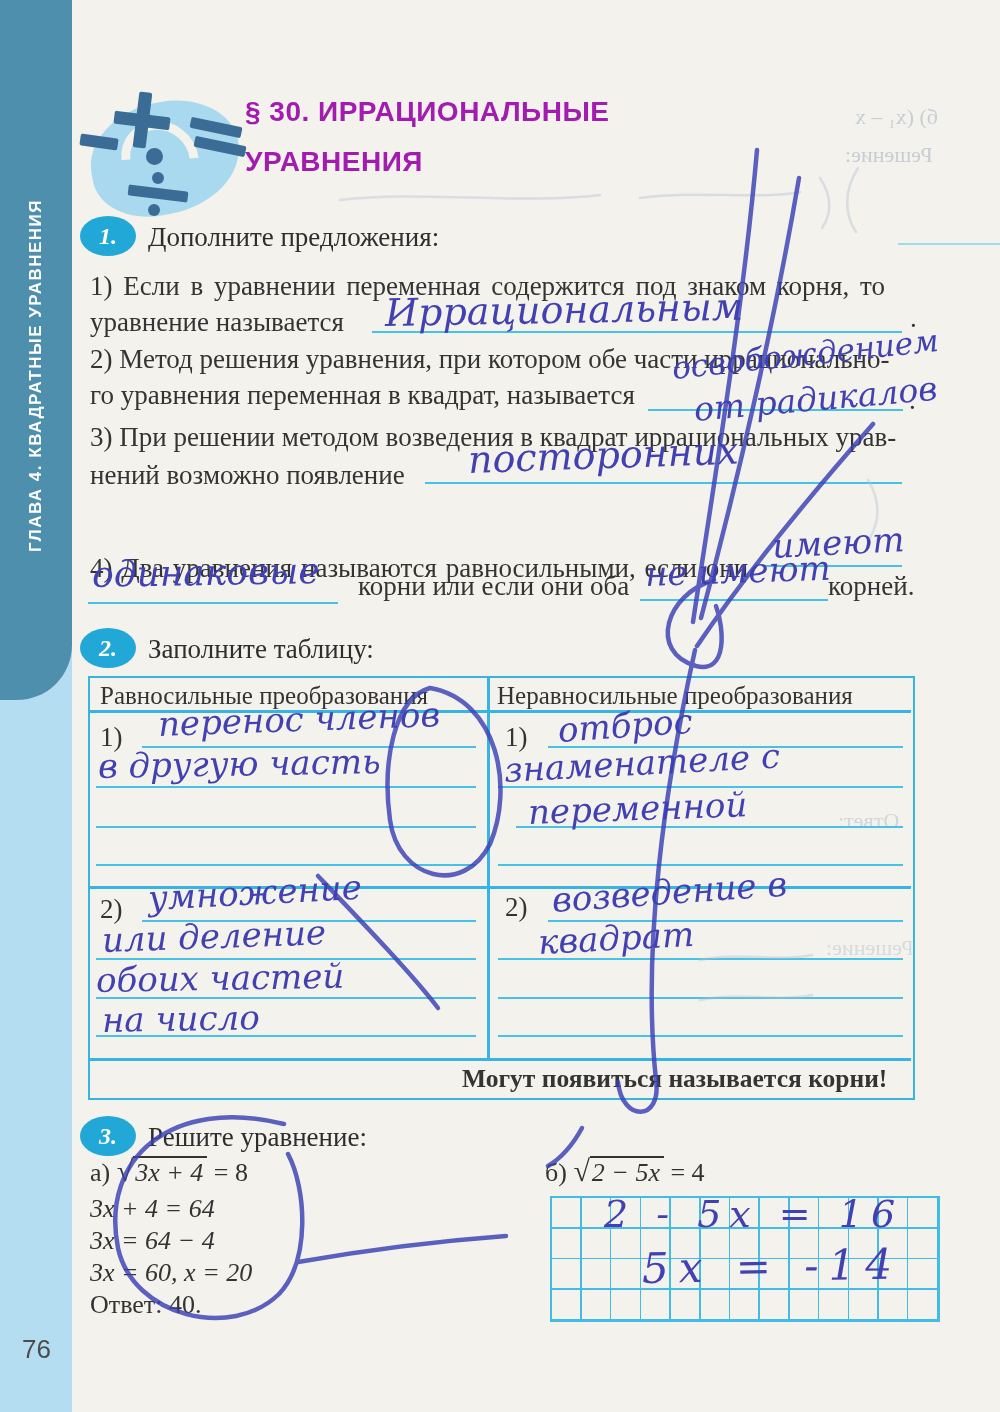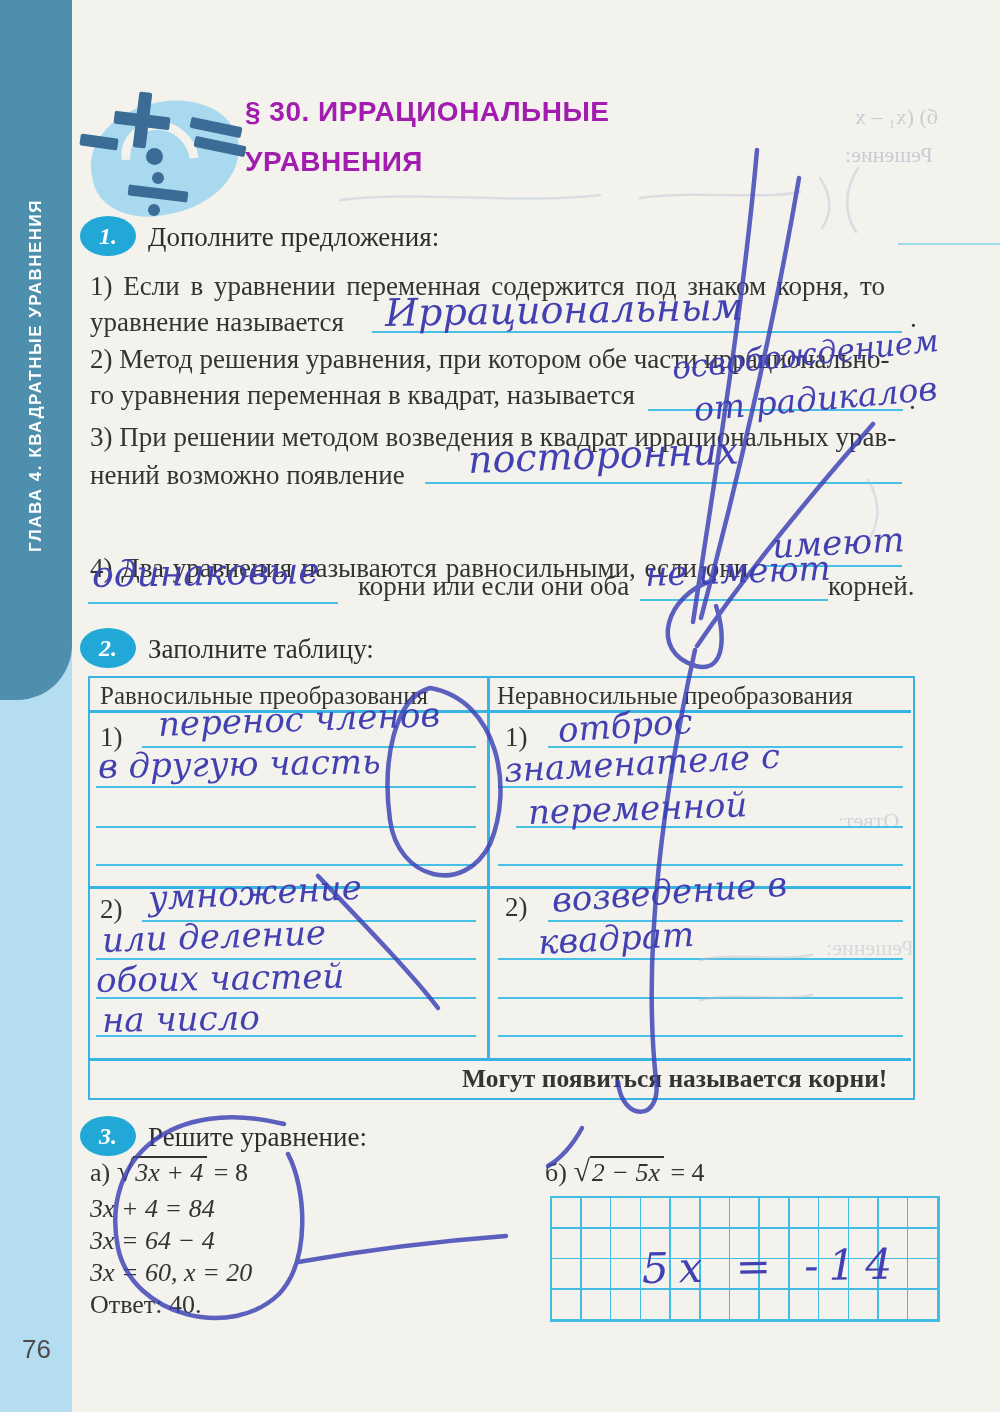--- a/index.html
+++ b/index.html
@@ -156,31 +156,32 @@
   <div class="abs printed" style="left:462px;top:1064px;font-weight:bold;font-size:25.5px;">Могут появиться называется корни!</div>
 
   <div class="abs badge" style="left:80px;top:1116px;">3.</div>
   <div class="abs seclabel" style="left:148px;top:1122px;">Решите уравнение:</div>
 
   <div class="abs mathr" style="left:90px;top:1154px;">
     <span>а)</span>
     <span class="rad">√</span><span class="vinc">3x + 4</span>
     <span>= 8</span>
   </div>
-  <div class="abs math" style="left:90px;top:1194px;">3x + 4 = 84</div>
+  <div class="abs math" style="left:90px;top:1194px;">3x + 4 = 64</div>
   <div class="abs math" style="left:90px;top:1226px;">3x = 64 − 4</div>
   <div class="abs math" style="left:90px;top:1258px;">3x = 60, x = 20</div>
   <div class="abs mathr" style="left:90px;top:1290px;">Ответ: 40.</div>
 
   <div class="abs mathr" style="left:545px;top:1154px;">
     <span>б)</span>
     <span class="rad">√</span><span class="vinc">2 − 5x</span>
     <span>= 4</span>
   </div>
   <div class="abs grid" style="left:550px;top:1196px;width:386px;height:122px;"></div>
+  <div class="hw" style="left:604px;top:1192px;font-size:38px;letter-spacing:8px;">2 - 5x = 16</div>
   <div class="hw" style="left:642px;top:1244px;font-size:42px;letter-spacing:10px;transform:rotate(-1deg);">5x = -14</div>
 
   <svg class="abs" style="left:0;top:0;" width="1000" height="1412" viewBox="0 0 1000 1412">
 
     <g stroke="#b3bdd2" stroke-width="2.5" fill="none" opacity="0.4" stroke-linecap="round">
       <path d="M 858 168 C 844 190 844 214 856 232"></path>
       <path d="M 820 178 C 832 196 832 214 822 228"></path>
       <path d="M 340 200 C 420 190 520 205 600 195"></path>
       <path d="M 640 198 C 700 190 760 200 800 192"></path>
       <path d="M 868 480 C 880 500 880 520 870 538"></path>

